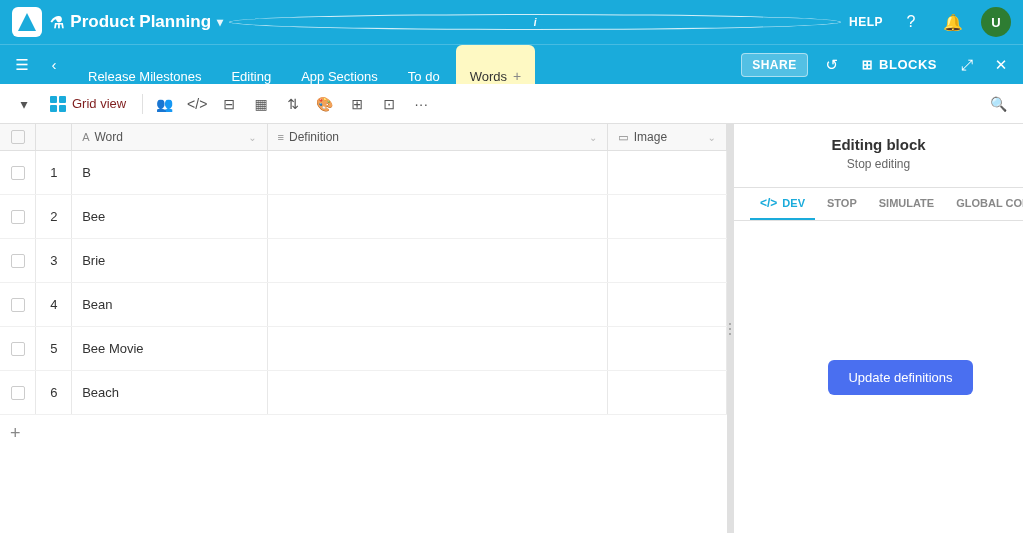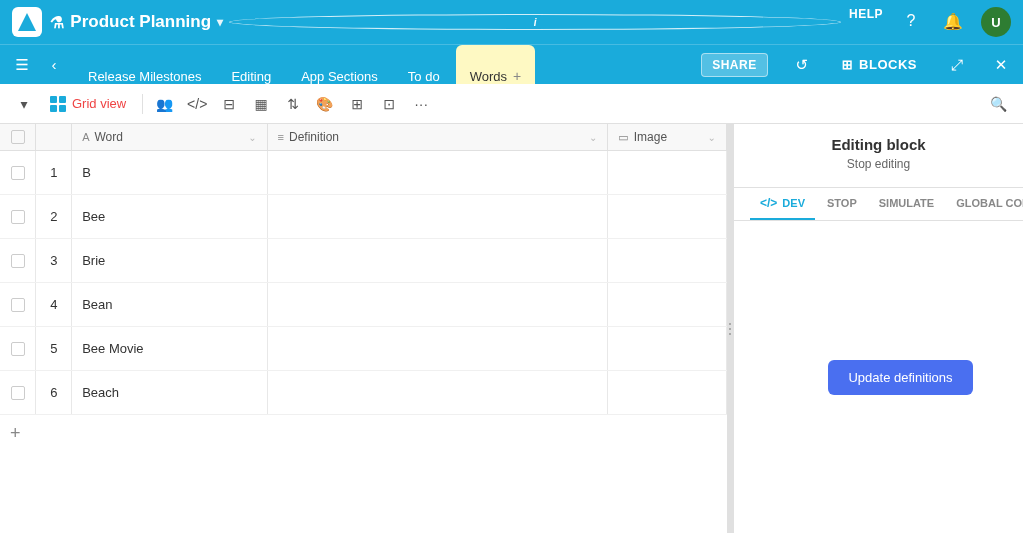--- a/index.html
+++ b/index.html
@@ -29,21 +29,21 @@
     }
     .top-bar-title {
       display: flex; align-items: center; gap: 6px;
       font-size: 17px; font-weight: 600;
       flex: 1;
       justify-content: center;
     }
     .top-bar-title .flask-icon { font-size: 16px; }
     .top-bar-title .chevron { font-size: 12px; opacity: 0.9; }
     .top-bar-right {
-      display: flex; align-items: flex-start; gap: 14px;
+      display: flex; align-items: center; gap: 14px;
     }
     .help-text { font-size: 12px; font-weight: 600; letter-spacing: 0.5px; }
     .icon-btn {
       width: 28px; height: 28px;
       display: flex; align-items: center; justify-content: center;
       cursor: pointer; color: white; font-size: 16px;
       border-radius: 4px;
     }
     .avatar {
       width: 30px; height: 30px;
@@ -87,21 +87,21 @@
     .share-btn {
       display: flex; align-items: center; padding: 4px 10px;
       background: rgba(255,255,255,0.25);
       border: 1px solid rgba(255,255,255,0.5);
       border-radius: 4px;
       color: white; font-size: 12px; font-weight: 600;
       cursor: pointer; margin: auto 4px;
       letter-spacing: 0.5px;
     }
     .nav-bar-right {
-      display: flex; align-items: center; gap: 16px; margin-left: auto;
+      display: flex; align-items: center; gap: 6px; margin-left: auto;
     }
     .blocks-btn {
       display: flex; align-items: center; gap: 6px; padding: 4px 10px;
       color: white; cursor: pointer; font-size: 13px; font-weight: 600;
       letter-spacing: 0.5px;
     }
 
     
     .toolbar {
       height: 40px;
@@ -113,21 +113,21 @@
       gap: 4px;
     }
     .toolbar-btn {
       width: 28px; height: 28px;
       display: flex; align-items: center; justify-content: center;
       cursor: pointer; border-radius: 4px; color: #555; font-size: 14px;
     }
     .grid-view-btn {
       display: flex; align-items: center; gap: 6px;
       padding: 4px 8px; cursor: pointer; border-radius: 4px;
-      color: #ef4444; font-size: 13px; font-weight: 500;
+      color: #7f1d1d; font-size: 13px; font-weight: 500;
     }
     .grid-icon {
       width: 16px; height: 16px;
       display: grid; grid-template-columns: 1fr 1fr; gap: 2px;
     }
     .grid-icon-cell { background: #1aabdb; border-radius: 1px; }
     .toolbar-sep { width: 1px; height: 20px; background: #e0e0e0; margin: 0 4px; }
     .toolbar-search { margin-left: auto; }
 
     

